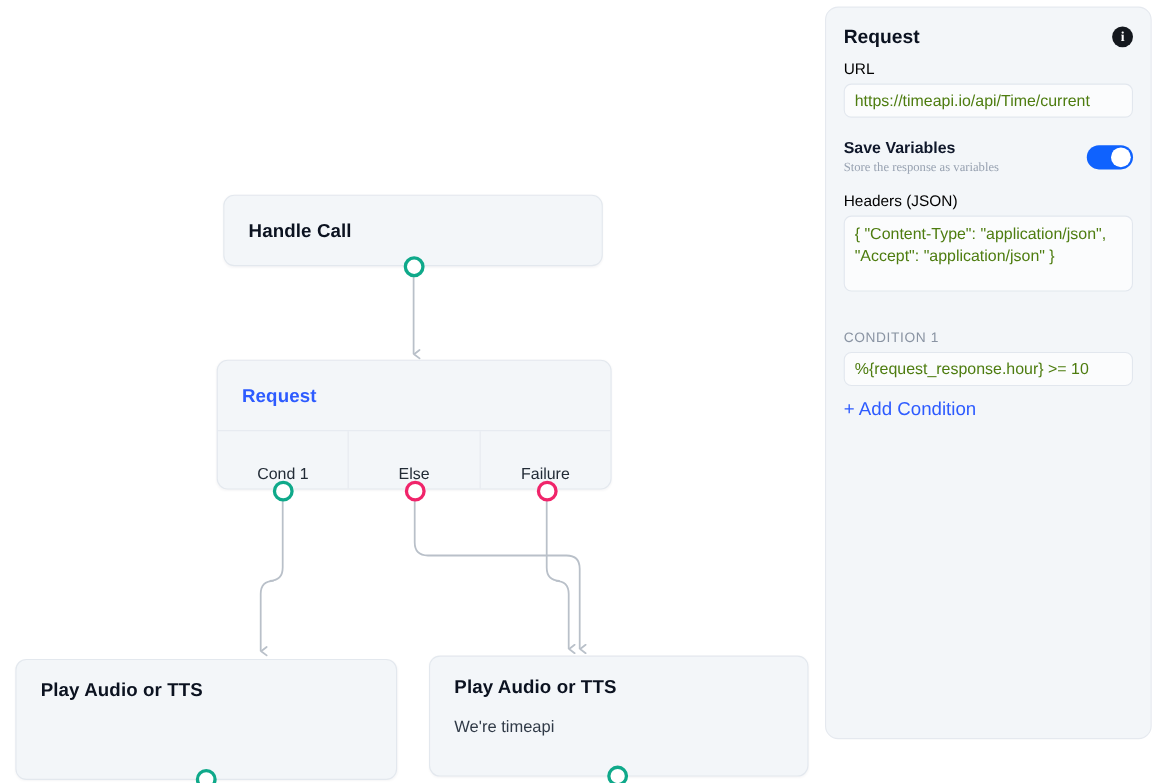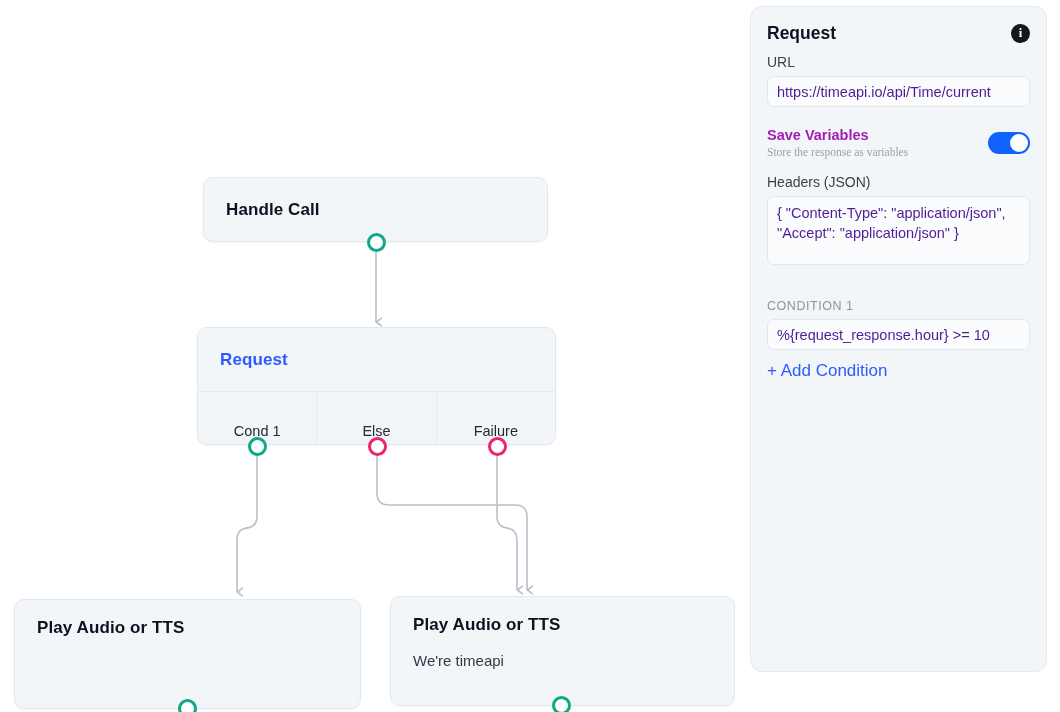--- a/index.html
+++ b/index.html
@@ -149,38 +149,38 @@
     color: #ffffff;
     font-size: 12.5px;
     font-weight: 700;
     font-family: "Liberation Serif", serif;
     display: flex; align-items: center; justify-content: center;
     line-height: 1;
     cursor: pointer;
   }
   .fld-label {
     font-size: 14px;
-    color: #404040;
+    color: #000000;
     margin: 0 0 6px 0;
     display: block;
   }
   .fld-label.upper {
     font-size: 12.5px;
     letter-spacing: .55px;
     color: #8a94a3;
   }
   .input, .textarea, .select {
     width: 100%;
     box-sizing: border-box;
     background: #fbfcfd;
     border: 1px solid #e2e7ee;
     border-radius: 7px;
     font-family: "Liberation Sans", sans-serif;
     font-size: 14.5px;
-    color: #4c1d95;
+    color: #4d7c0f;
     outline: none;
   }
   .input { height: 31px; padding: 0 9px; }
   .select {
     height: 31px; padding: 0 9px;
     appearance: none;
     -webkit-appearance: none;
     background-image: none;
   }
   .select-wrap { position: relative; }
@@ -206,21 +206,21 @@
 
   .toggle-row {
     display: flex;
     align-items: center;
     justify-content: space-between;
     margin: 20px 0 16px 0;
   }
   .toggle-txt-main {
     font-size: 14.5px;
     font-weight: 700;
-    color: #a21caf;
+    color: #0f172a;
     line-height: 1.2;
   }
   .toggle-txt-sub {
     font-size: 11.5px;
     color: #98a2b1;
     margin-top: 2px;
     font-family: Liberation Serif, serif;
   }
   .switch {
     width: 42px; height: 22px;

